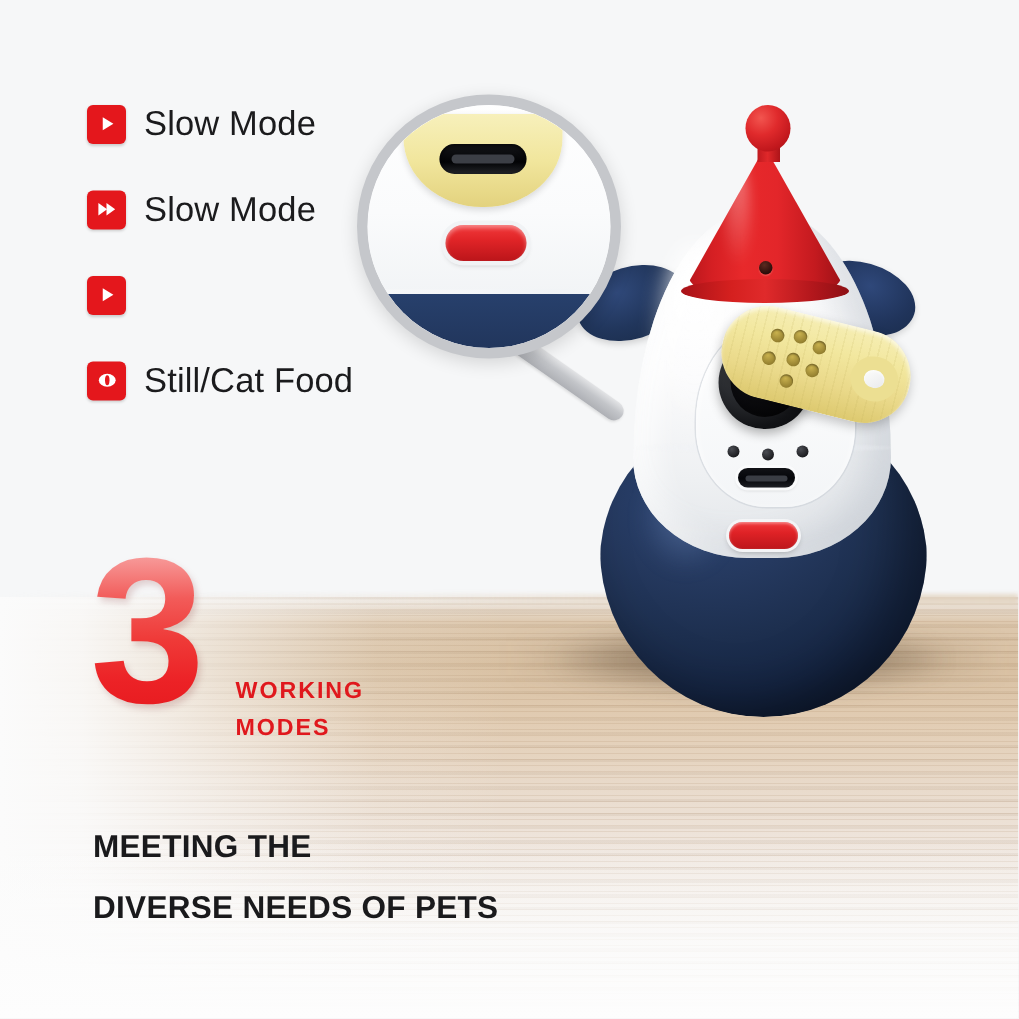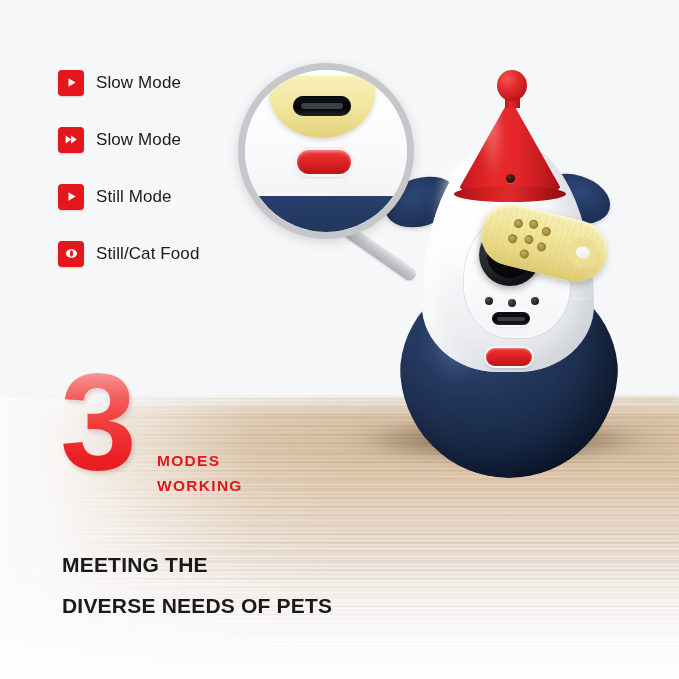--- a/index.html
+++ b/index.html
@@ -288,21 +288,21 @@
   }
   .feat-icon{
     width:26px;height:26px;border-radius:4px;
     background:#e4171c;
     display:flex;align-items:center;justify-content:center;
     flex:0 0 auto;
     box-shadow:0 1px 2px rgba(0,0,0,.18);
   }
   .feat-label{
     margin-left:12px;
-    font-size:17px;
+    font-size:23px;
     color:#1b1b1d;
     letter-spacing:.1px;
     white-space:nowrap;
   }
 
   
   .big-three{
     position:absolute;left:60px;top:352px;
     font-size:138px;
     font-weight:bold;
@@ -417,37 +417,36 @@
       </span>
       <span class="feat-label">Slow Mode</span>
     </div>
 
     <div class="feat-row">
       <span class="feat-icon">
         <svg width="13" height="13" viewBox="0 0 13 13" aria-hidden="true">
           <polygon points="3.5,2.2 10.6,6.5 3.5,10.8" fill="#ffffff"></polygon>
         </svg>
       </span>
-      <span class="feat-label">Still Mode</span>
     </div>
 
     <div class="feat-row">
       <span class="feat-icon">
         <svg width="15" height="13" viewBox="0 0 15 13" aria-hidden="true">
           <ellipse cx="7.5" cy="6.5" rx="5.6" ry="4.3" fill="#ffffff"></ellipse>
           <ellipse cx="7.5" cy="6.5" rx="1.5" ry="3.3" fill="#e4171c"></ellipse>
         </svg>
       </span>
       <span class="feat-label">Still/Cat Food</span>
     </div>
 
   </div>
 
   <div class="big-three">3</div>
   <div class="working-modes">
+    <div>WORKING</div>
     <div>MODES</div>
-    <div>WORKING</div>
   </div>
 
   <div class="headline">MEETING THE
 DIVERSE NEEDS OF PETS</div>
 
 </div>
 
 </body></html>

